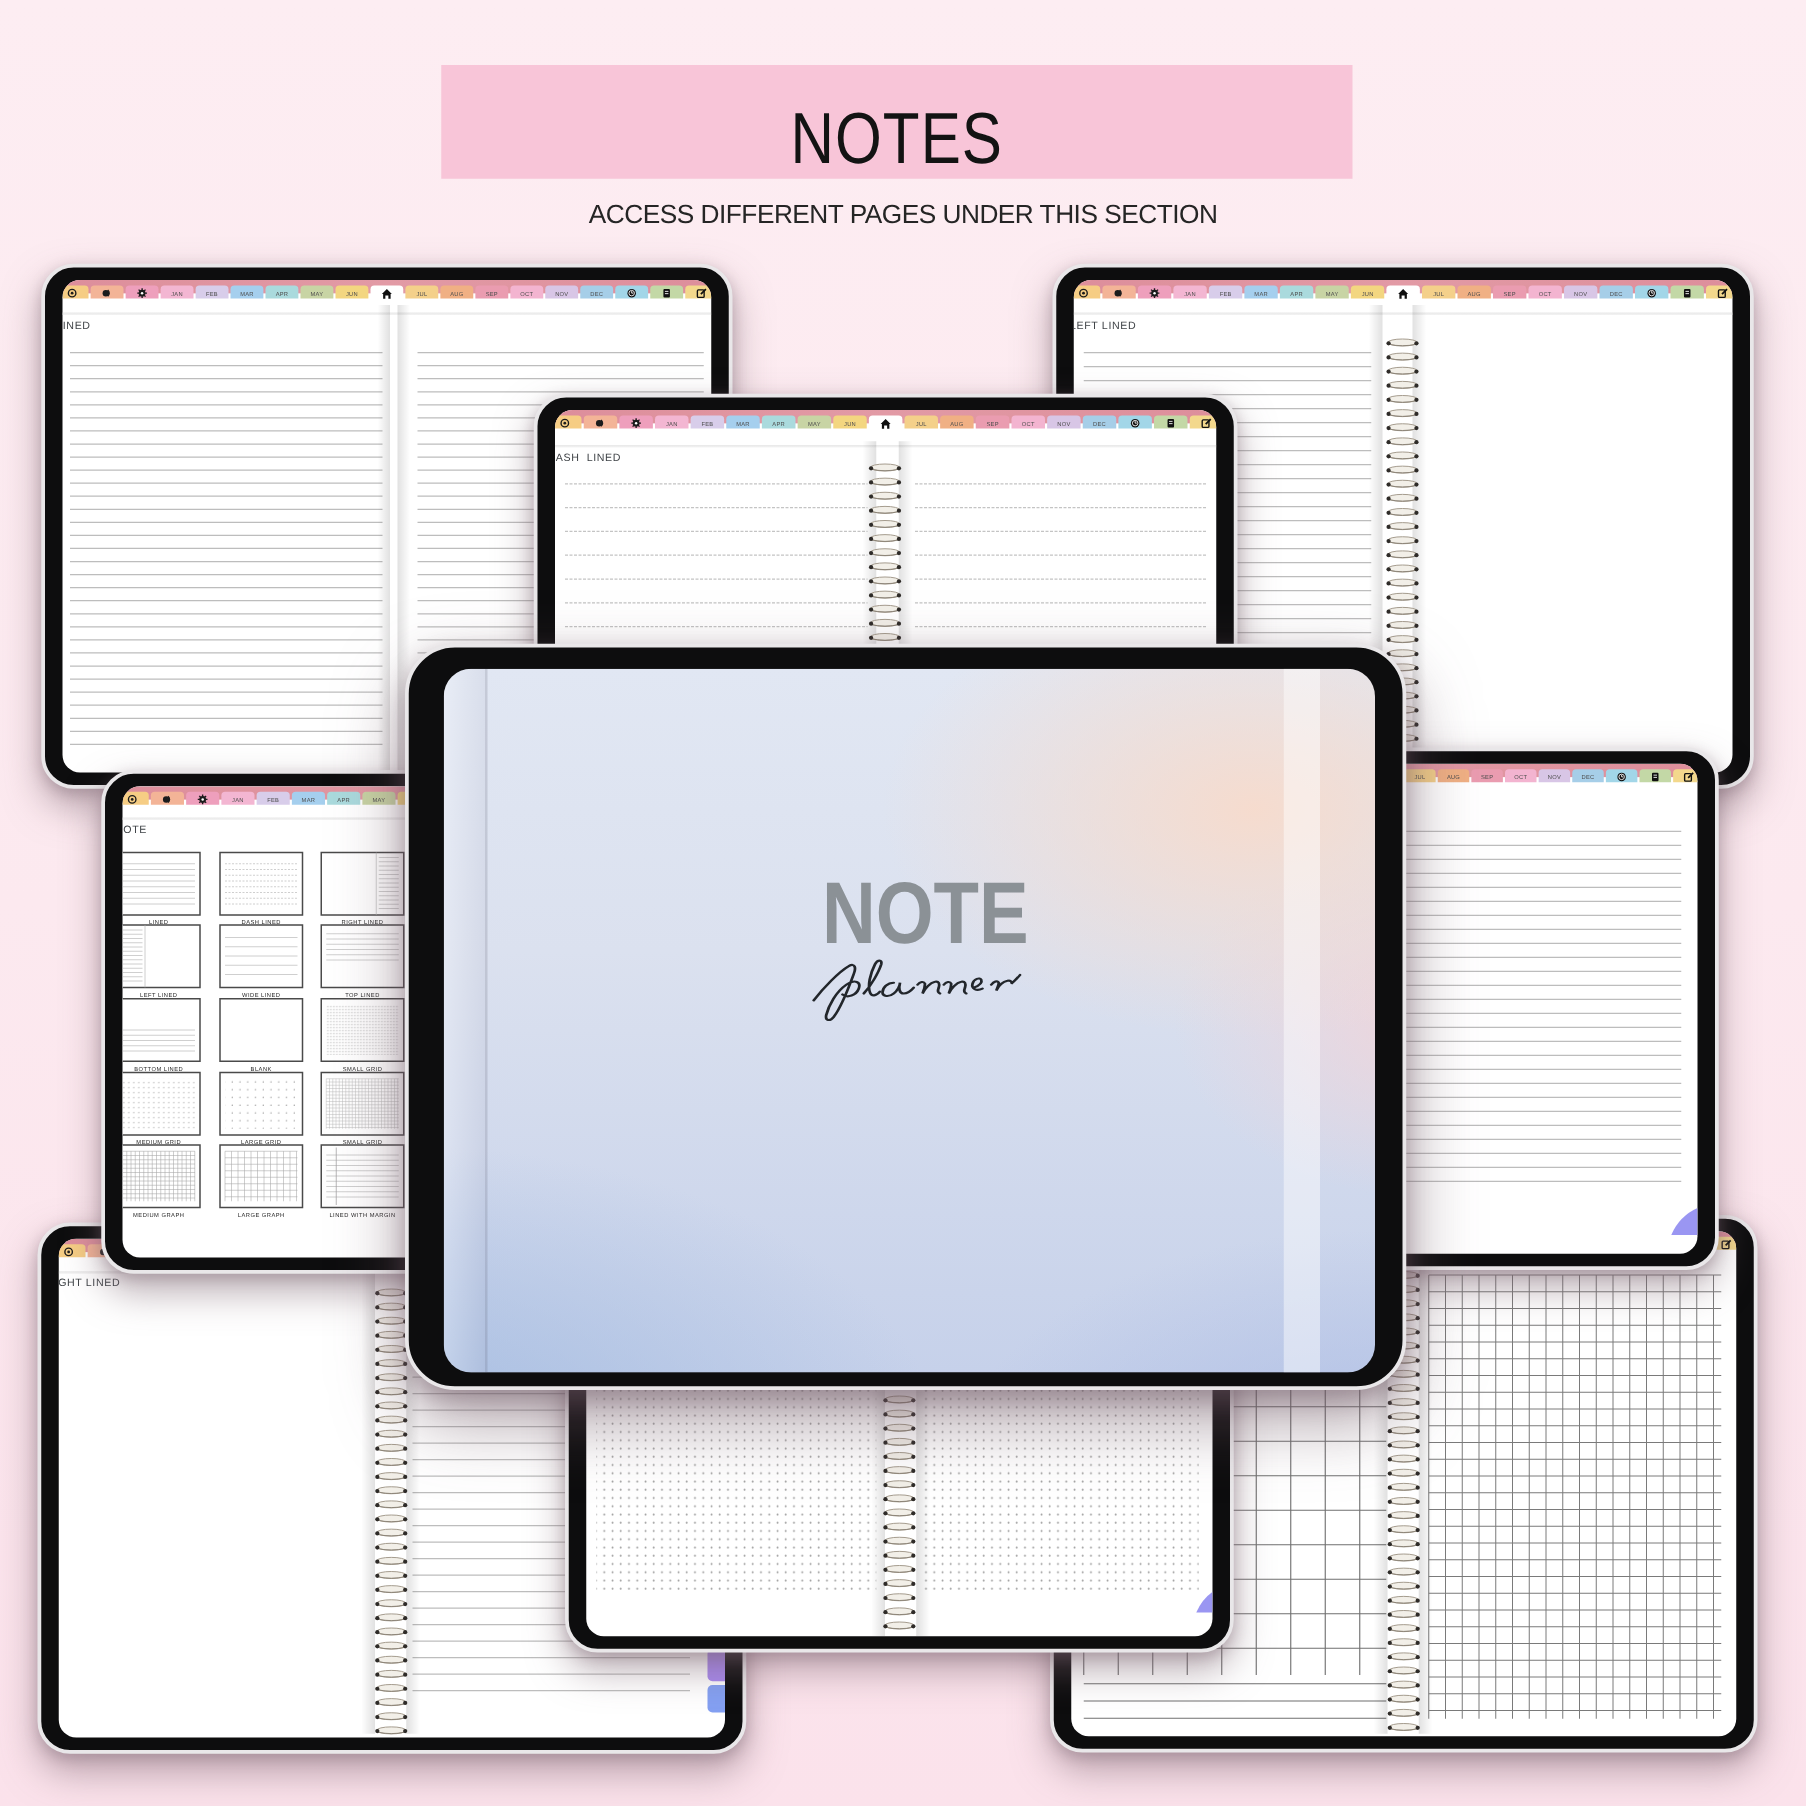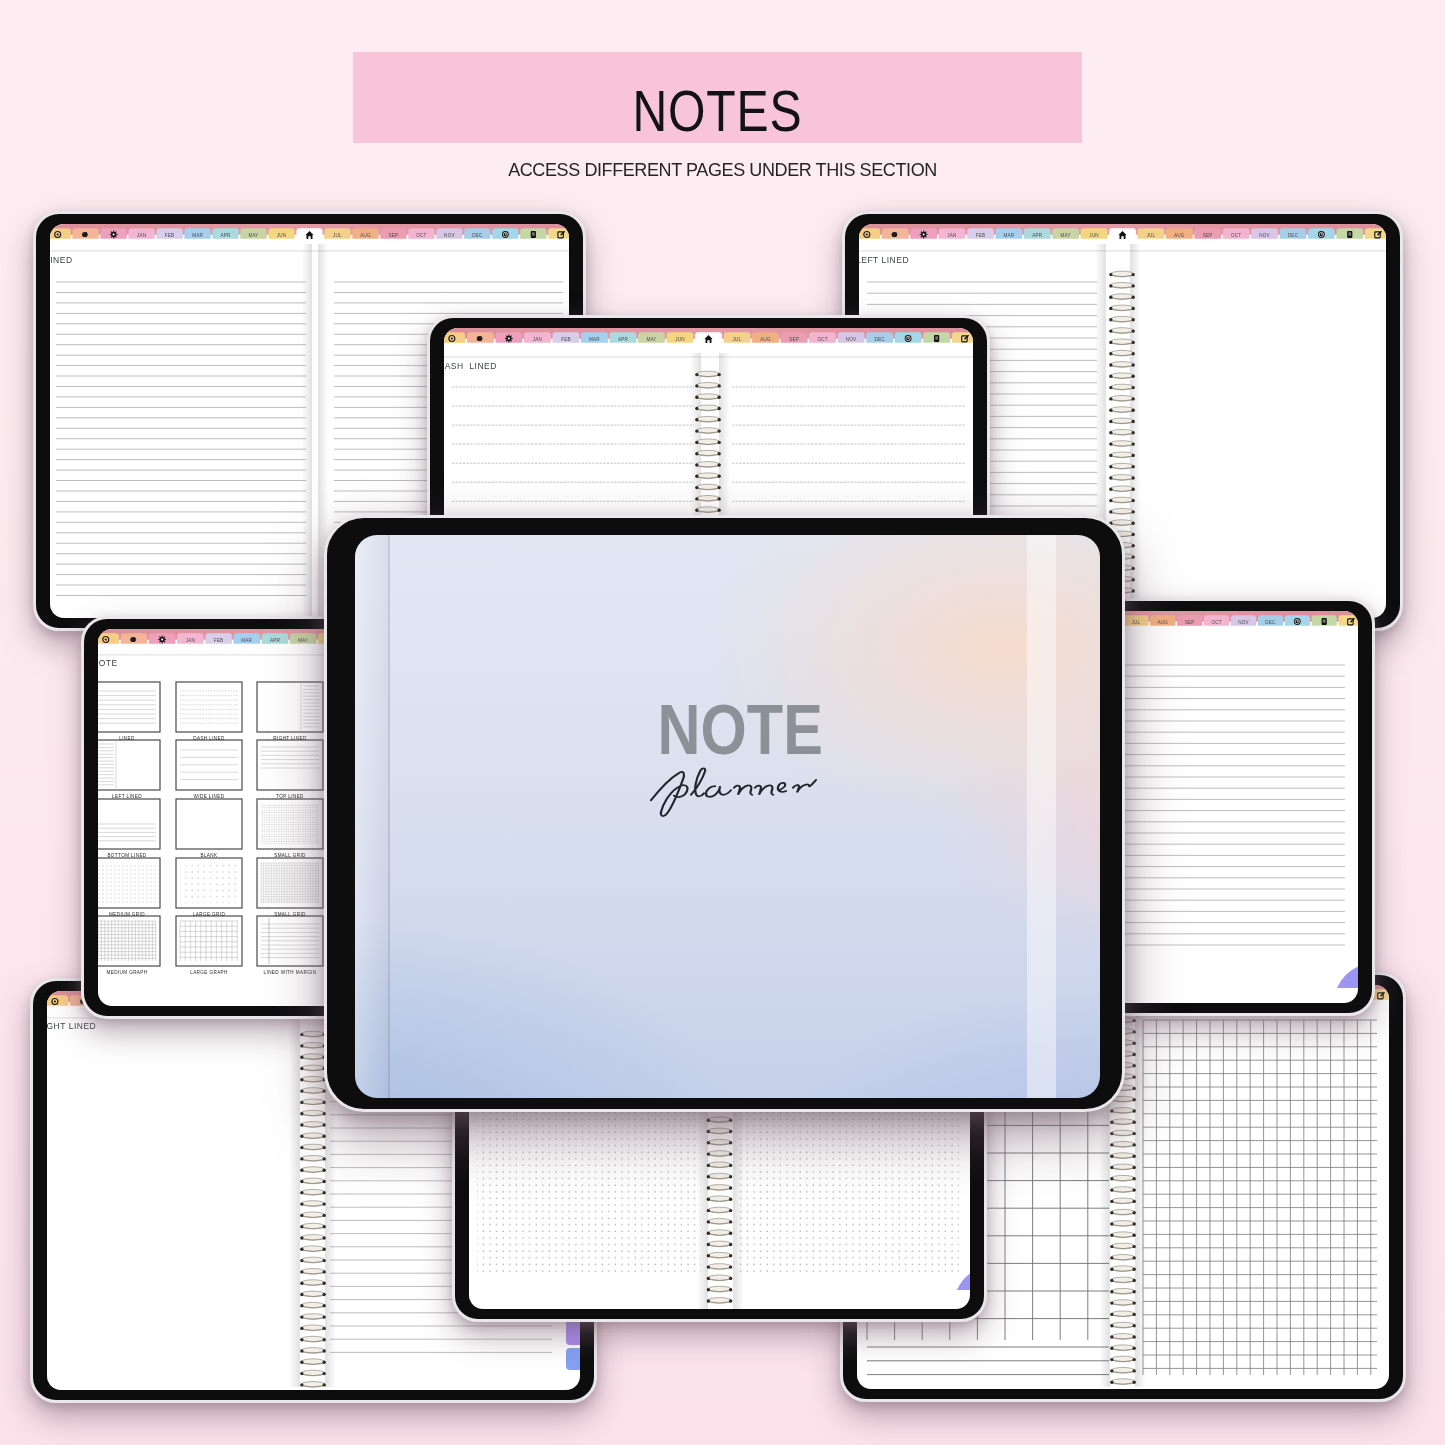--- a/index.html
+++ b/index.html
@@ -13,21 +13,21 @@
 svg{position:absolute;left:0;top:0;}
 </style></head>
 <body>
 
 <div style="position:absolute;left:353px;top:52px;width:729px;height:91px;background:#f8c5d8;"></div>
 
 <div style="position:absolute;left:353px;top:52px;width:729px;height:116px;display:flex;align-items:center;justify-content:center;">
     <span style="font-size:58px;color:#131313;transform:scaleX(.83);letter-spacing:1px;">NOTES</span>
   </div>
 
-<div style="position:absolute;left:0;top:160px;width:1445px;text-align:center;font-size:18px;color:#252525;letter-spacing:-0.4px;">ACCESS DIFFERENT PAGES UNDER THIS SECTION</div>
+<div style="position:absolute;left:0;top:160px;width:1445px;text-align:center;font-size:21px;color:#252525;letter-spacing:-0.4px;">ACCESS DIFFERENT PAGES UNDER THIS SECTION</div>
 
 <div class="ipad" style="left:33px;top:211px;width:553px;height:420px;z-index:1;border-radius:26px;">
 <div class="scr" style="left:14px;top:10px;width:519px;height:394px;border-radius:14px;">
 <svg width="519" height="26" viewBox="0 0 519 26">
         <defs>
           <linearGradient id="stripg" x1="0" y1="0" x2="1" y2="0">
             <stop offset="0" stop-color="#dd8e9b"></stop>
             <stop offset="0.5" stop-color="#e29aa5"></stop>
             <stop offset="1" stop-color="#dd8e9b"></stop>
           </linearGradient>

